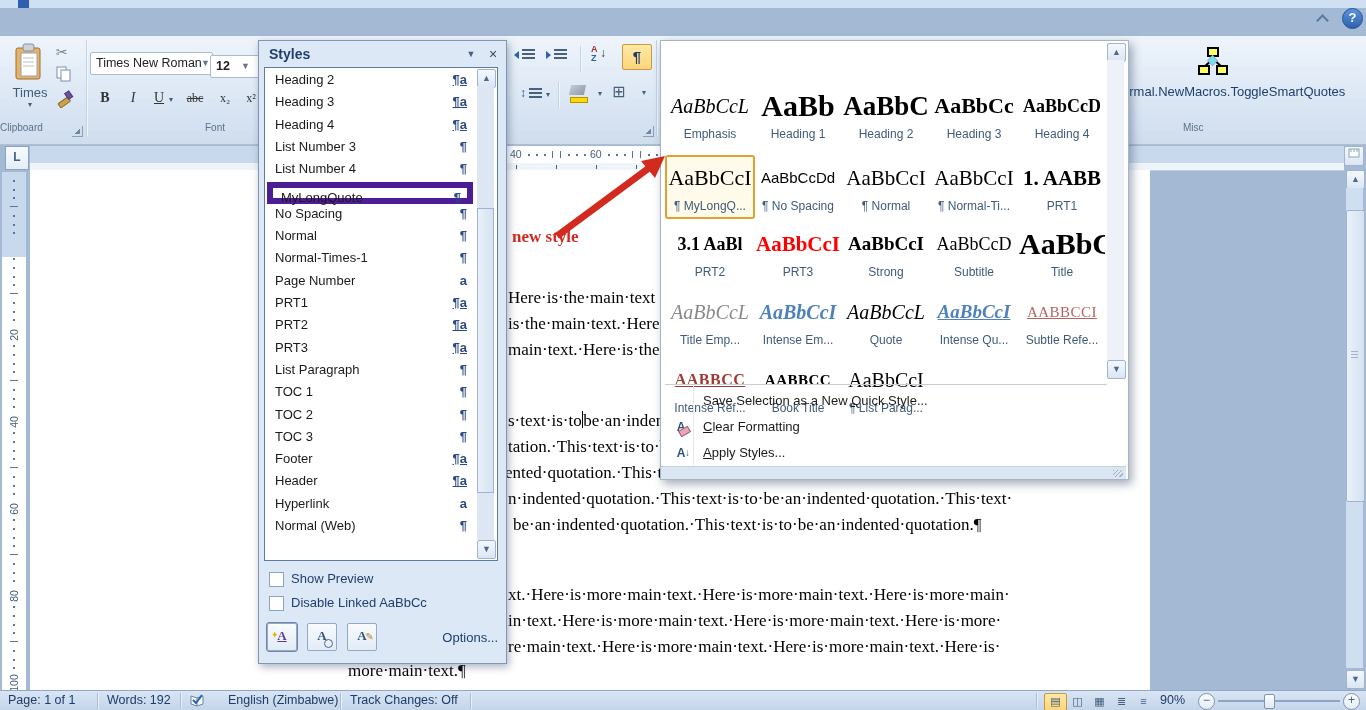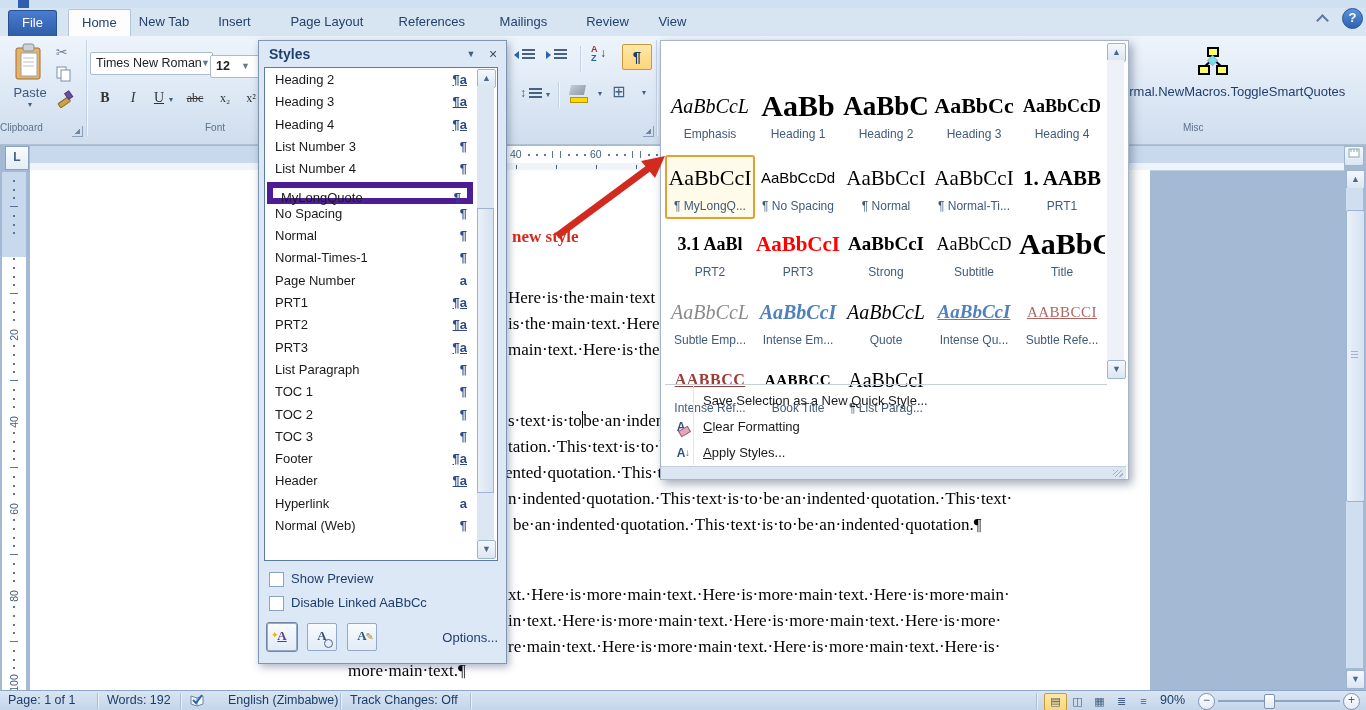--- a/index.html
+++ b/index.html
@@ -116,46 +116,35 @@
 </style>
 </head>
 <body>
 
 <div id="screen" class="nosel">
 
   <div id="titlebar" class="ab">
     <div class="ab" style="left:18px;top:0;width:11px;height:8px;background:#2f5fae;"></div>
   </div>
 
-  <div id="tabrow" class="ab">
-      <div class="tab file" style="left: 8px;">File</div>
-      <div class="tab active" style="left: 68px;">Home</div>
-      <div class="tab" style="left: 125.8px;">New Tab</div>
-      <div class="tab" style="left: 205.2px;">Insert</div>
-      <div class="tab" style="left: 277.4px;">Page Layout</div>
-      <div class="tab" style="left: 385.6px;">References</div>
-      <div class="tab" style="left: 486.6px;">Mailings</div>
-      <div class="tab" style="left: 573.2px;">Review</div>
-      <div class="tab" style="left: 645.4px;">View</div>
-    </div>
   <div class="ab" style="left:1318px;top:13px;width:16px;height:12px;"><span class="chev"></span></div>
   <div class="ab" style="left:1342px;top:8px;width:19px;height:19px;border-radius:50%;background:linear-gradient(#5b93dd,#2d62ae);border:1px solid #24508e;color:#fff;font-weight:bold;text-align:center;line-height:18px;font-size:13px;">?</div>
 
   <div id="ribbon" class="ab">
 
     <div class="ab" style="left:6px;top:6px;width:48px;height:78px;">
       <svg width="34" height="40" style="margin-left:6px;">
           <rect x="4" y="6" width="24" height="31" rx="2" fill="#e8b268" stroke="#9c7033"></rect>
           <rect x="11" y="2" width="11" height="7" rx="2" fill="#ccd2da" stroke="#8a9099"></rect>
           <rect x="9" y="11" width="16" height="23" fill="#fff" stroke="#9aa1ab"></rect>
           <line x1="11" y1="16" x2="22" y2="16" stroke="#b9bfc7"></line>
           <line x1="11" y1="20" x2="22" y2="20" stroke="#b9bfc7"></line>
           <line x1="11" y1="24" x2="22" y2="24" stroke="#b9bfc7"></line>
         </svg>
-      <div style="text-align:center;color:#3e5a7e;">Paste</div>
+      <div style="text-align:center;color:#3e5a7e;">Times</div>
       <div style="text-align:center;" class="caret">▾</div>
     </div>
     <div class="ab" style="left:56px;top:8px;width:20px;height:18px;color:#6e7f96;font-size:14px;"><span>✂</span></div>
     <div class="ab" style="left:56px;top:30px;width:20px;height:18px;"><svg width="16" height="16">
           <rect x="1" y="1" width="9" height="11" fill="#fff" stroke="#7d8fa5"></rect>
           <rect x="5" y="4" width="9" height="11" fill="#fff" stroke="#7d8fa5"></rect>
         </svg></div>
     <div class="ab" style="left:56px;top:54px;width:20px;height:20px;"><svg width="18" height="18">
           <rect x="2" y="10" width="12" height="5" rx="1" fill="#caa24a" stroke="#8d6c25" transform="rotate(-35 8 12)"></rect>
           <rect x="10" y="2" width="5" height="7" fill="#6b4f9e" stroke="#4c3579" transform="rotate(-35 12 5)"></rect>
@@ -548,21 +537,21 @@
         <div class="gcell" style="left: 270px; top: 182px;">
           <div class="gprev"><span class="gp gp-subtitle">AaBbCcD</span></div>
           <div class="glabel">Subtitle</div>
         </div>
         <div class="gcell" style="left: 358px; top: 182px;">
           <div class="gprev"><span class="gp gp-title">AaBbC</span></div>
           <div class="glabel">Title</div>
         </div>
         <div class="gcell" style="left: 6px; top: 250px;">
           <div class="gprev"><span class="gp gp-subtleemp">AaBbCcL</span></div>
-          <div class="glabel">Subtle Emp...</div>
+          <div class="glabel">Title Emp...</div>
         </div>
         <div class="gcell" style="left: 94px; top: 250px;">
           <div class="gprev"><span class="gp gp-intenseemp">AaBbCcI</span></div>
           <div class="glabel">Intense Em...</div>
         </div>
         <div class="gcell" style="left: 182px; top: 250px;">
           <div class="gprev"><span class="gp gp-quote">AaBbCcL</span></div>
           <div class="glabel">Quote</div>
         </div>
         <div class="gcell" style="left: 270px; top: 250px;">

